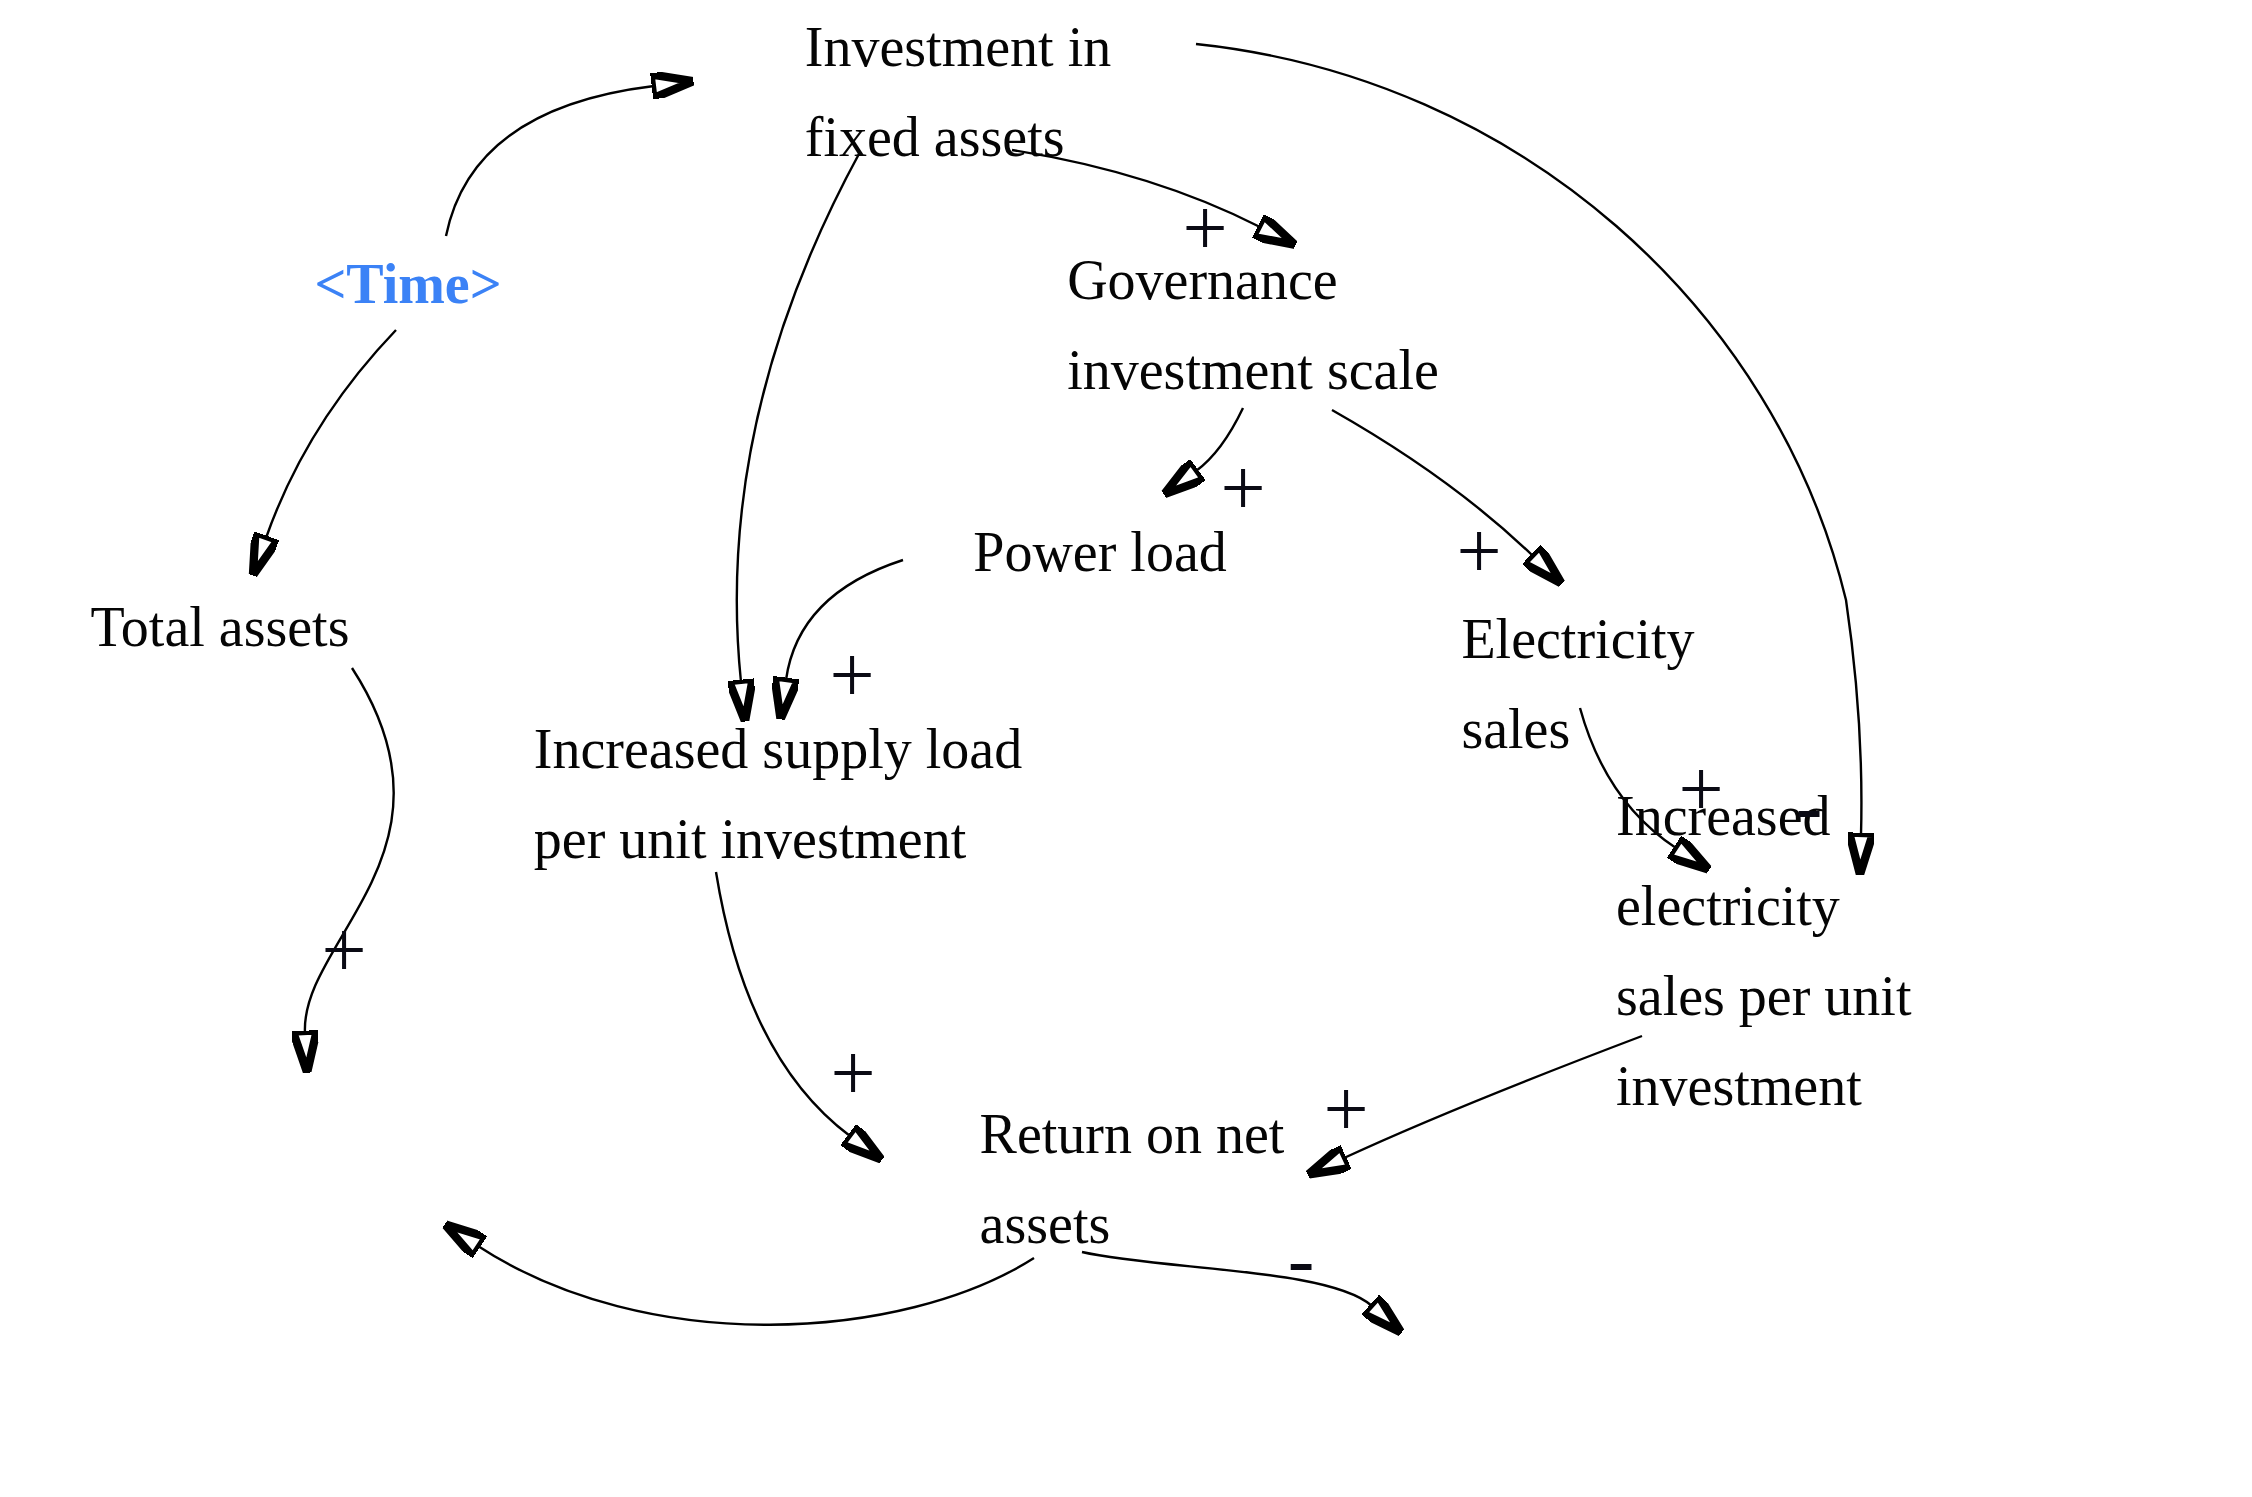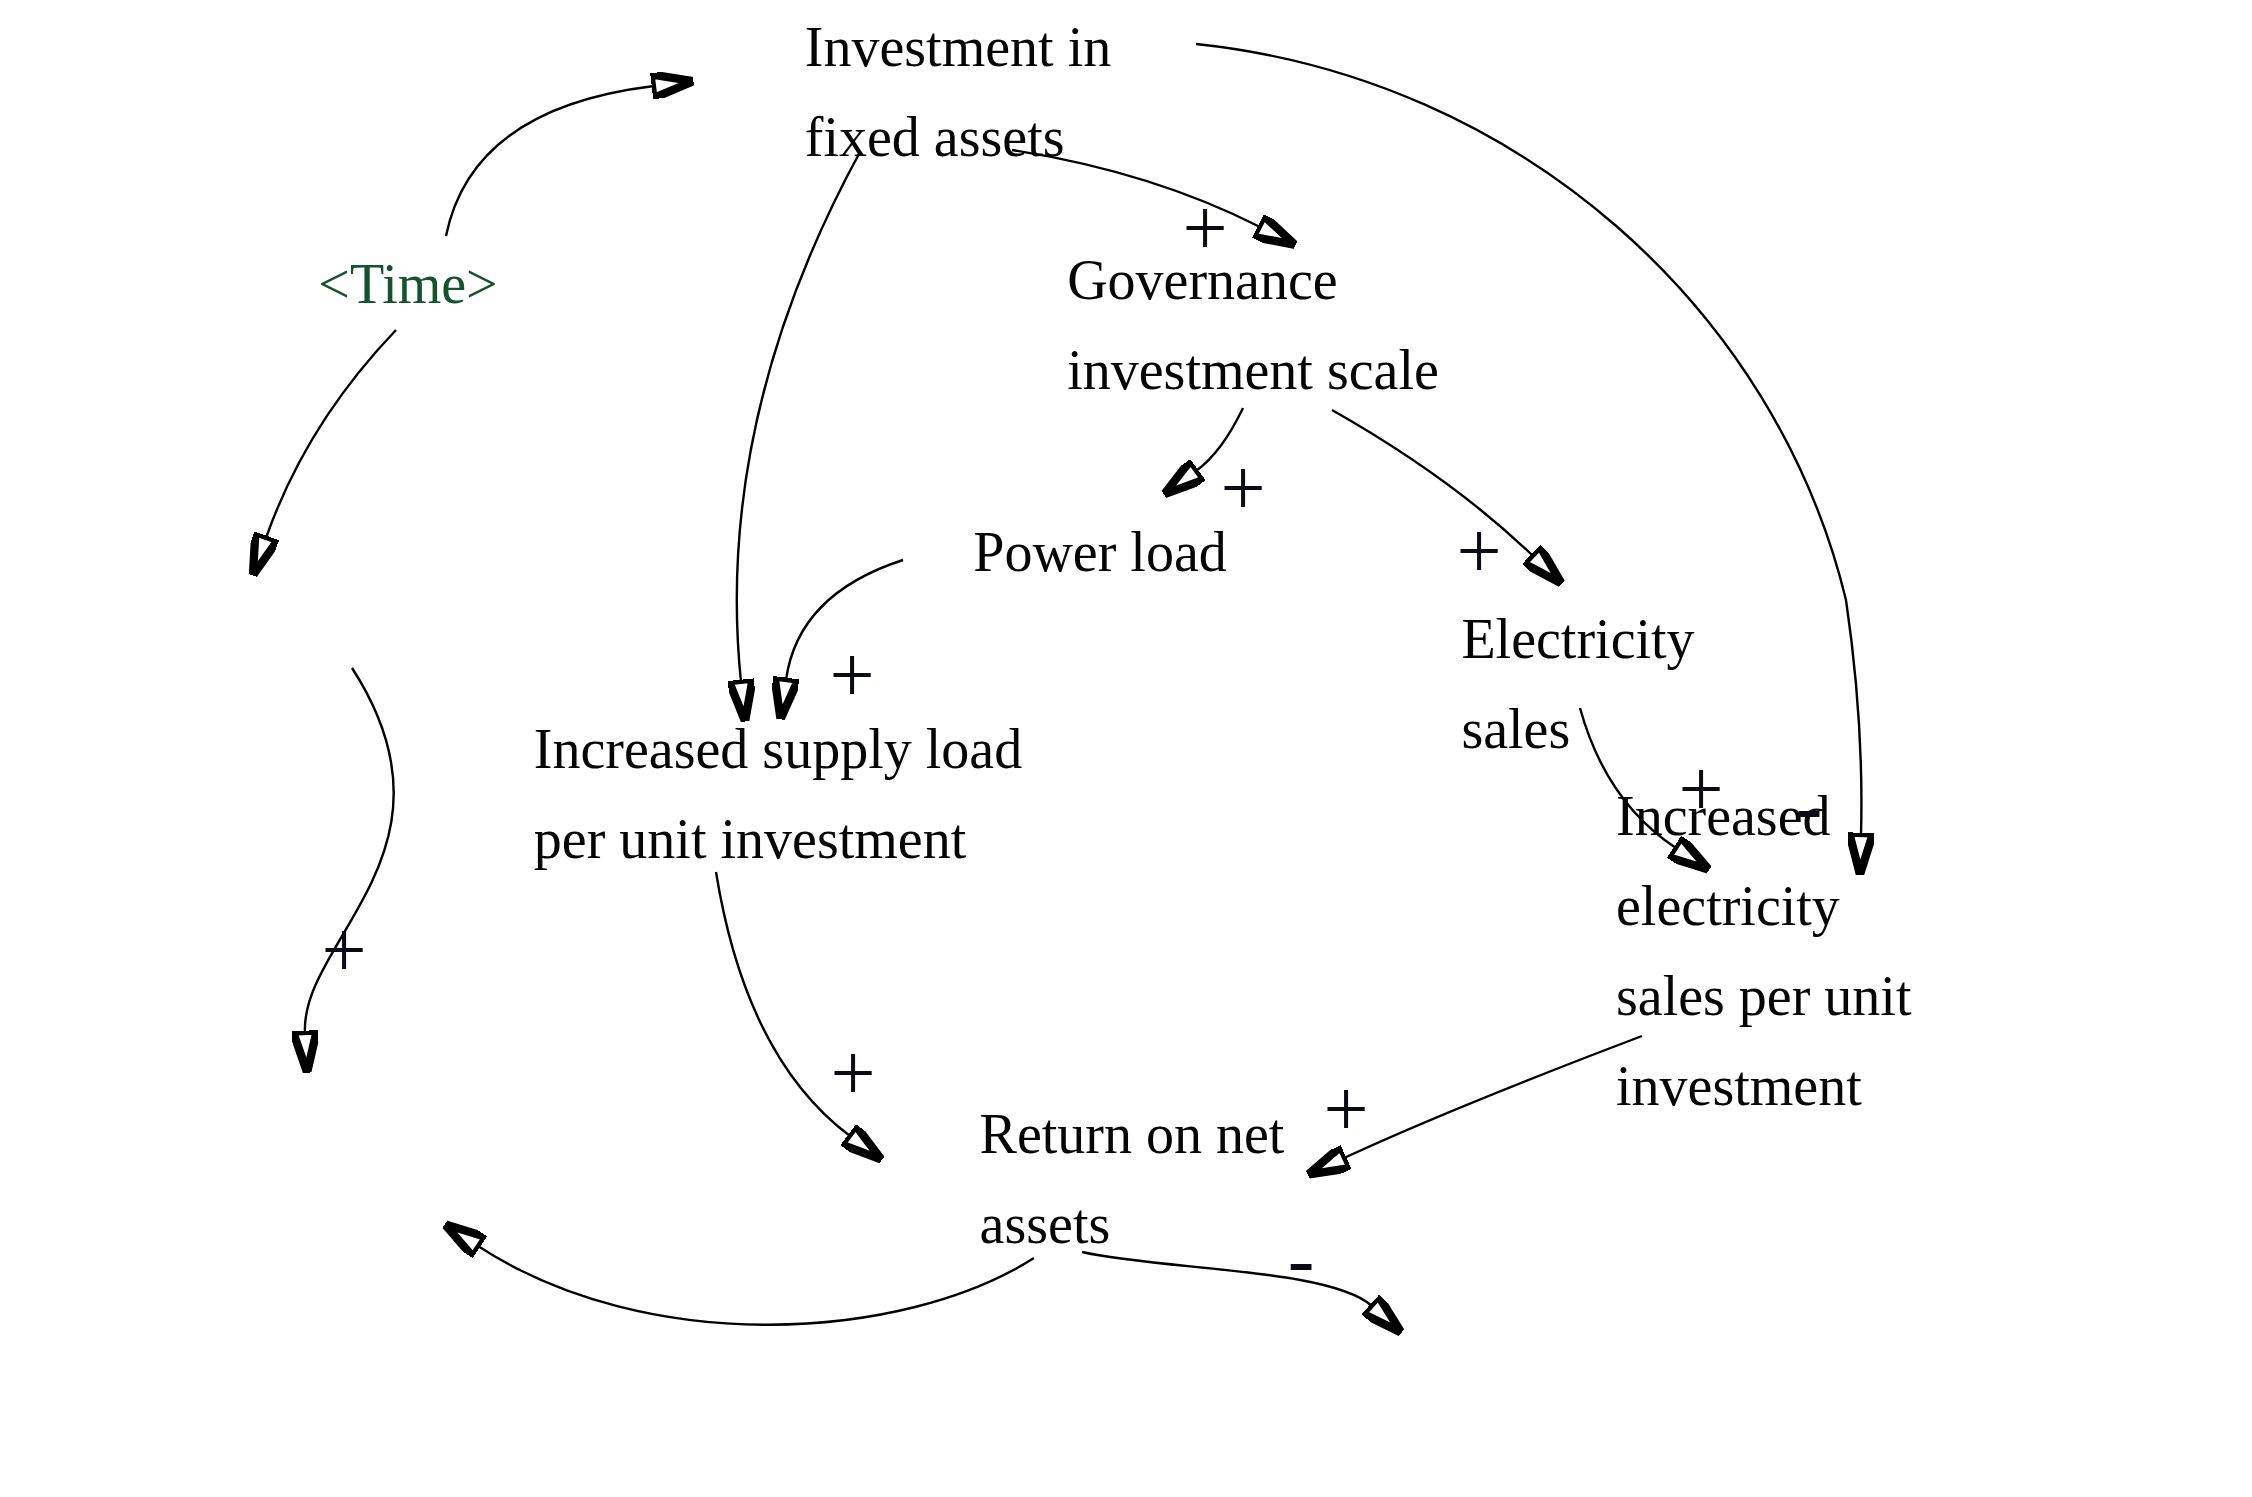--- a/index.html
+++ b/index.html
@@ -14,21 +14,21 @@
   .arrow-layer{position:absolute;left:0;top:0;width:2252px;height:1497px;}
   .arrow-layer path{fill:none;stroke:#000000;stroke-width:2.4px;}
   .node{
     position:absolute;
     transform:translate(-50%,-50%);
     font-size:56px;
     line-height:90px;
     white-space:pre-line;
     letter-spacing:0px;
   }
-  .node--muted{color:#14532d;}
+  .node--muted{color:#3b82f6;font-weight:bold;}
   .sign{
     position:absolute;
     transform:translate(-50%,-50%);
     font-size:80px;
     line-height:80px;
     font-weight:400;
     color:#0a0a14;
   }
 </style>
 </head>
@@ -58,20 +58,21 @@
     <path d="M 1082,1252 C 1160,1270 1330,1268 1372,1306" marker-end="url(#ah)"></path>
     <path d="M 1034,1258 C 902,1342 646,1356 478,1246" marker-end="url(#ah)"></path>
   </svg>
 
   <div class="node" style="left:958px;top:92px">Investment in
 fixed assets</div>
   <div class="node node--muted" style="left:408px;top:284px">&lt;Time&gt;</div>
   <div class="node" style="left:1253px;top:325px">Governance
 investment scale</div>
   <div class="node" style="left:1100px;top:552px">Power load</div>
+  <div class="node" style="left:220px;top:627px">Total assets</div>
   <div class="node" style="left:1578px;top:684px">Electricity
 sales</div>
   <div class="node" style="left:778px;top:794px">Increased supply load
 per unit investment</div>
   <div class="node" style="left:1828px;top:951px">Increased electricity
 sales per unit investment</div>
   <div class="node" style="left:1132px;top:1179px">Return on net
 assets</div>
 
   <span class="sign" style="left:1205px;top:228px">+</span>

